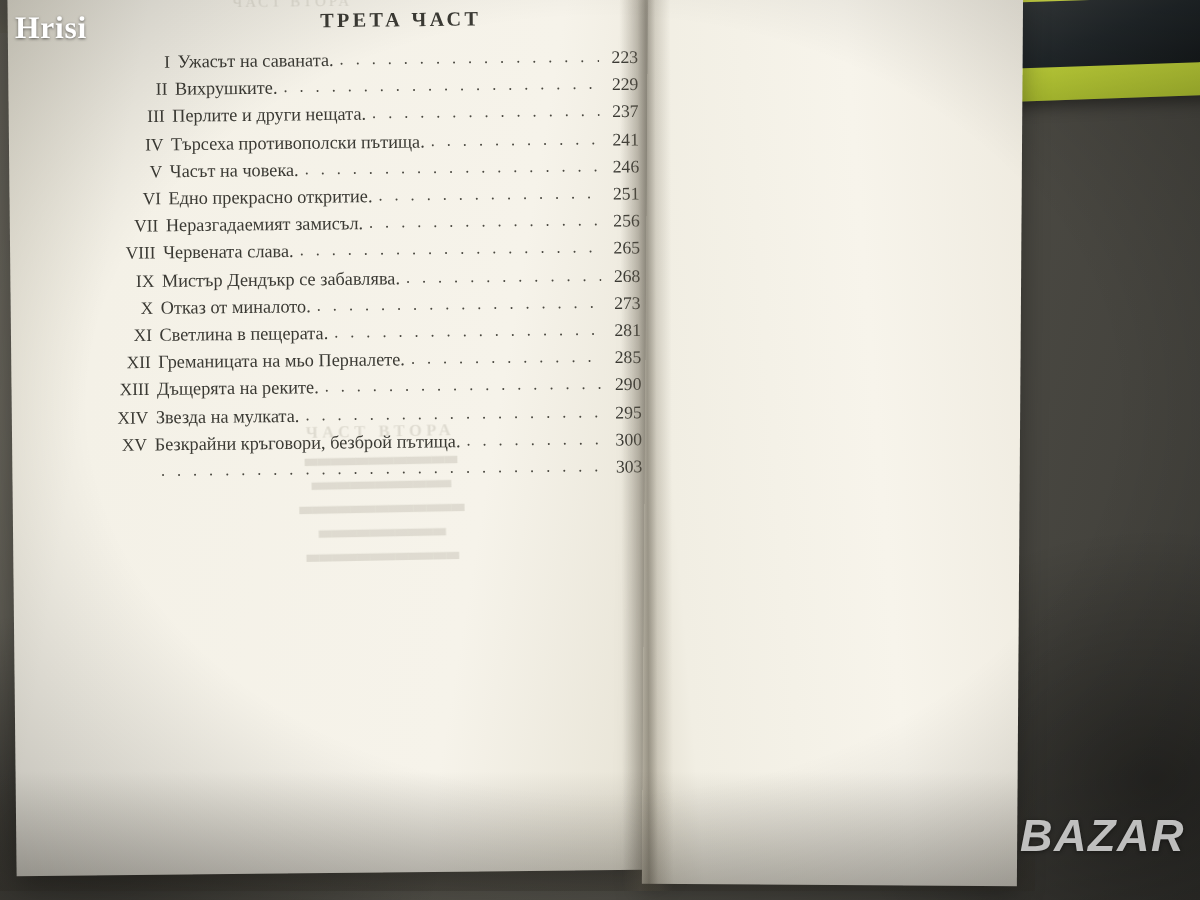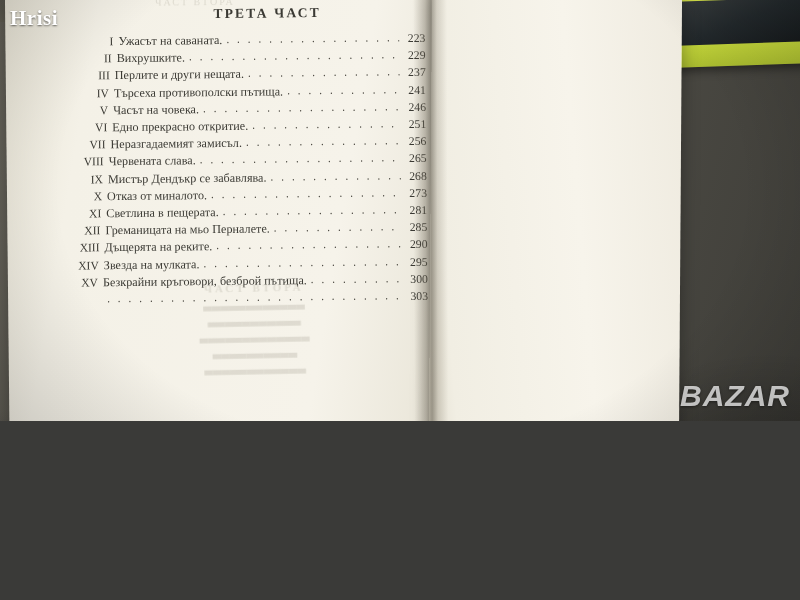--- a/index.html
+++ b/index.html
@@ -9,21 +9,21 @@
   body {
     width: 800px;
     height: 600px;
     overflow: hidden;
     font-family: "Liberation Serif", serif;
     background: #3a3a38;
   }
   #page {
     position: relative;
     width: 800px;
-    height: 421px;
+    height: 600px;
     overflow: hidden;
     background: #6e6a5e;
   }
 
   
   .backdrop {
     position: absolute;
     inset: 0;
     background:
       linear-gradient(105deg, #6d6a60 0%, #58564e 40%, #3f3e39 100%);
@@ -206,21 +206,21 @@
     left: 10px; top: 6px;
     font-family: "Liberation Serif", serif;
     font-size: 21px;
     font-weight: bold;
     color: #ffffff;
     text-shadow: 0 1px 2px rgba(0,0,0,.55);
     letter-spacing: .5px;
   }
   .watermark-bazar {
     position: absolute;
-    right: 10px; bottom: 8px;
+    right: 10px; bottom: 25px;
     font-family: "Liberation Sans", sans-serif;
     font-size: 30px;
     font-weight: bold;
     font-style: italic;
     color: rgba(255,255,255,.72);
     letter-spacing: 1px;
     text-shadow: 0 1px 3px rgba(0,0,0,.45);
   }
   .vignette {
     position: absolute;

